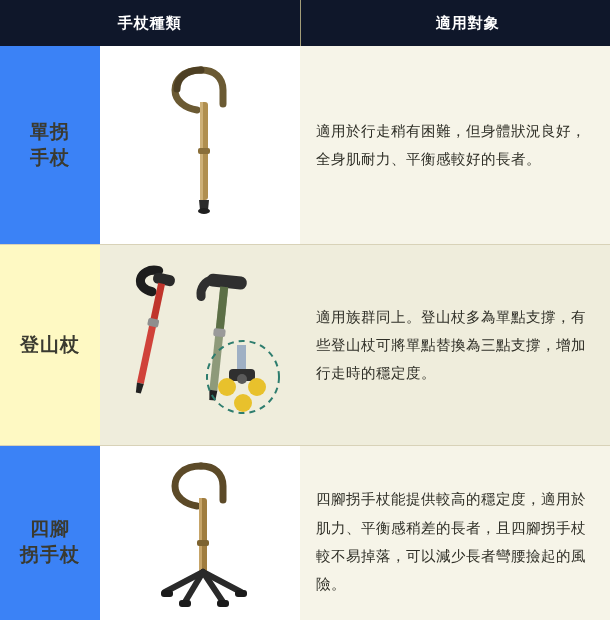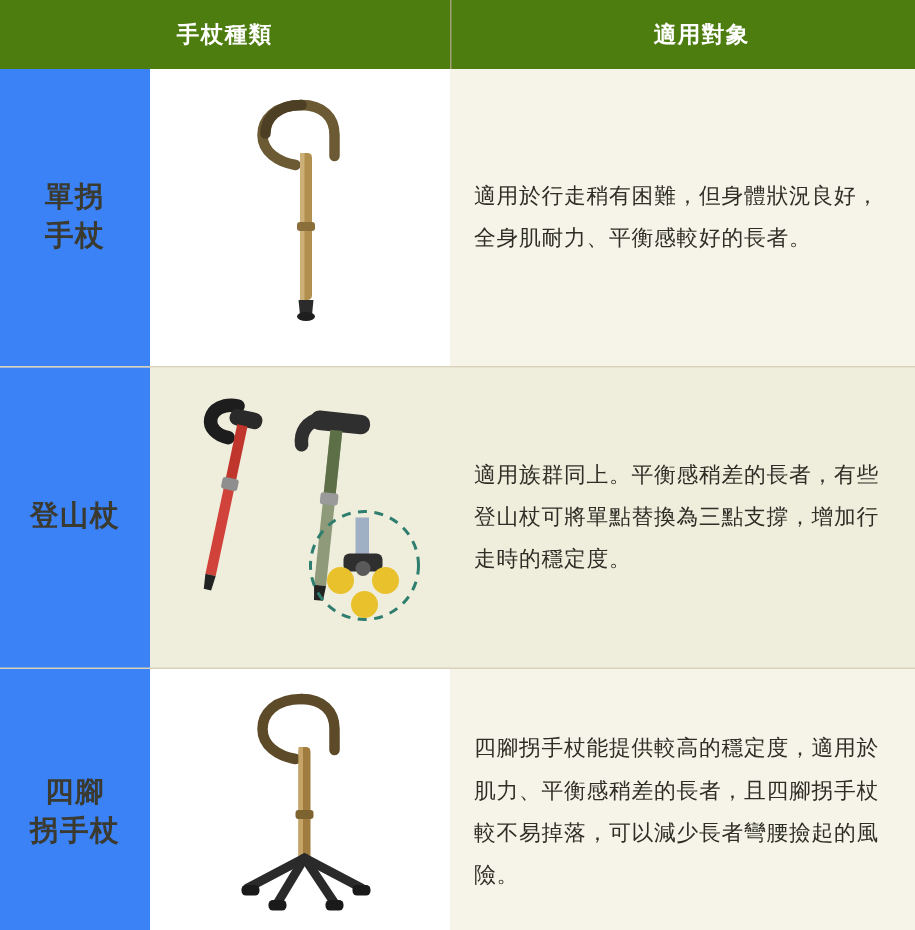--- a/index.html
+++ b/index.html
@@ -19,21 +19,21 @@
     position: relative;
     box-sizing: border-box;
   }
   table.cane-table {
     width: 610px;
     border-collapse: collapse;
     table-layout: fixed;
   }
   
   thead th {
-    background: #4d7c0f;
+    background: #0f172a;
     color: #ffffff;
     font-size: 15px;
     font-weight: bold;
     letter-spacing: 1px;
     height: 44px;
     text-align: center;
     vertical-align: middle;
     border: none;
   }
   thead th.sep {
@@ -54,21 +54,21 @@
   }
   td.name-cell {
     background: #3b82f6;
     text-align: center;
     font-size: 19px;
     font-weight: bold;
     color: #3a3a30;
     line-height: 1.35;
     letter-spacing: 1px;
   }
-  tr.alt td.name-cell { background: #3b82f6; }
+  tr.alt td.name-cell { background: #fef9c3; }
 
   td.img-cell {
     background: #ffffff;
     text-align: center;
     padding: 6px 0;
   }
   td.desc-cell {
     background: #f6f4e8;
     padding: 10px 24px 10px 16px;
     font-size: 14.5px;
@@ -168,21 +168,21 @@
 
               <rect x="134" y="94" width="9" height="26" fill="#9fb0c4"></rect>
               <rect x="126" y="118" width="26" height="12" rx="4" fill="#2f2f2f"></rect>
               <circle cx="124" cy="136" r="9" fill="#e8c12c"></circle>
               <circle cx="154" cy="136" r="9" fill="#e8c12c"></circle>
               <circle cx="140" cy="152" r="9" fill="#e8c12c"></circle>
               <circle cx="139" cy="128" r="5" fill="#5a5a5a"></circle>
             </svg>
           </div>
         </td>
-        <td class="desc-cell">適用族群同上。平衡感稍差的長者，有些登山杖可將單點替換為三點支撐，增加行走時的穩定度。</td>
+        <td class="desc-cell">適用族群同上。登山杖多為單點支撐，有些登山杖可將單點替換為三點支撐，增加行走時的穩定度。</td>
       </tr>
 
       <tr class="row-3">
         <td class="name-cell">
           <div>四腳</div>
           <div>拐手杖</div>
         </td>
         <td class="img-cell">
           <div class="img-stage">
             <svg class="illus" width="190" height="160" viewBox="0 0 190 160">

